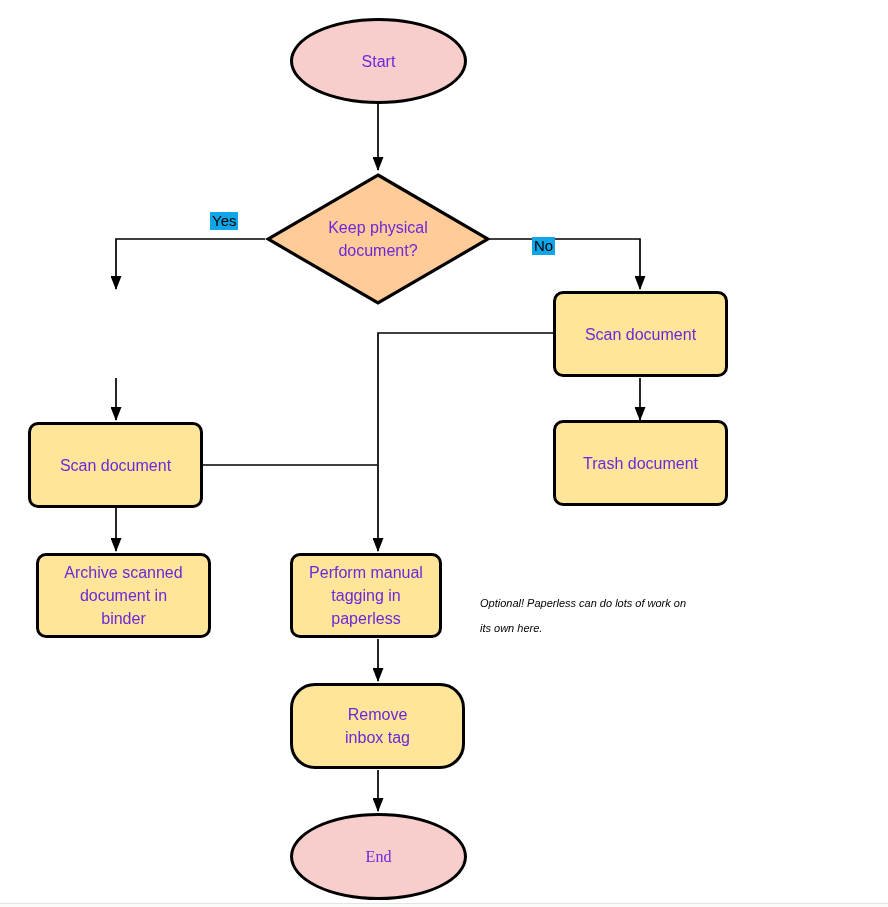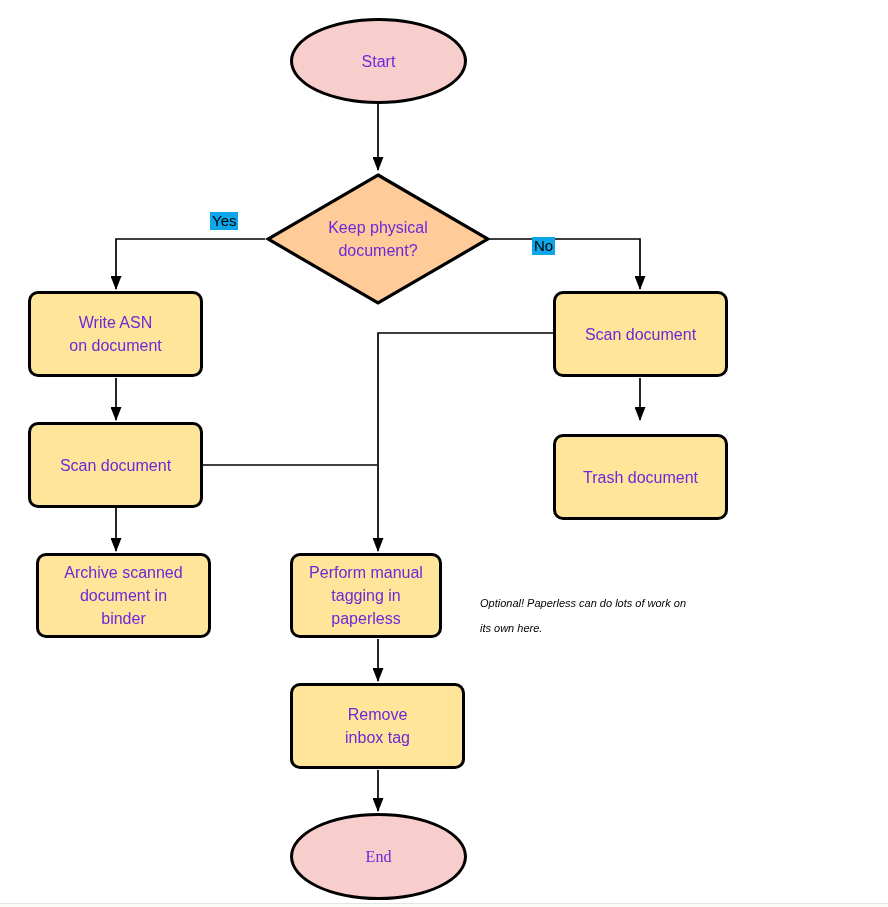--- a/index.html
+++ b/index.html
@@ -58,23 +58,23 @@
     position: relative;
     z-index: 2;
   }
   
   #n-start    { left: 290px; top: 18px;  width: 177px; height: 86px; }
   #n-decision { left: 265px; top: 172px; width: 226px; height: 134px; text-align: center; }
   #n-write-asn{ left: 28px;  top: 291px; width: 175px; height: 86px; }
   #n-scan-left{ left: 28px;  top: 422px; width: 175px; height: 86px; }
   #n-archive  { left: 36px;  top: 553px; width: 175px; height: 85px; }
   #n-scan-right{ left: 553px; top: 291px; width: 175px; height: 86px; }
-  #n-trash    { left: 553px; top: 434px; width: 175px; height: 86px; }
+  #n-trash    { left: 553px; top: 420px; width: 175px; height: 86px; }
   #n-tagging  { left: 290px; top: 553px; width: 152px; height: 85px; }
-  #n-remove   { left: 290px; top: 683px; width: 175px; height: 86px; }
+  #n-remove   { left: 290px; top: 683px; width: 175px; height: 86px; border-radius: 25px; }
   #n-end      { left: 290px; top: 813px; width: 177px; height: 87px; font-family: Liberation Serif, serif; }
 
   .edge-label {
     position: absolute;
     font-size: 15px;
     line-height: 18px;
     background: #0ea5e9;
     padding: 0 2px;
   }
   #lbl-yes { left: 210px; top: 212px; }
@@ -128,24 +128,20 @@
   </div>
 
   <div class="node diamond" id="n-decision">
     <svg width="226" height="134" viewBox="0 0 226 134">
       <polygon points="113,3 223,67 113,131 3,67" fill="#FFCC99" stroke="#000000" stroke-width="3.2"></polygon>
     </svg>
     <span class="label">Keep physical
 document?</span>
   </div>
 
-  <div class="node rect" id="n-write-asn">
-    <span class="label">Write ASN
-on document</span>
-  </div>
 
   <div class="node rect" id="n-scan-left">
     <span class="label">Scan document</span>
   </div>
 
   <div class="node rect" id="n-archive">
     <span class="label">Archive scanned
 document in
 binder</span>
   </div>

